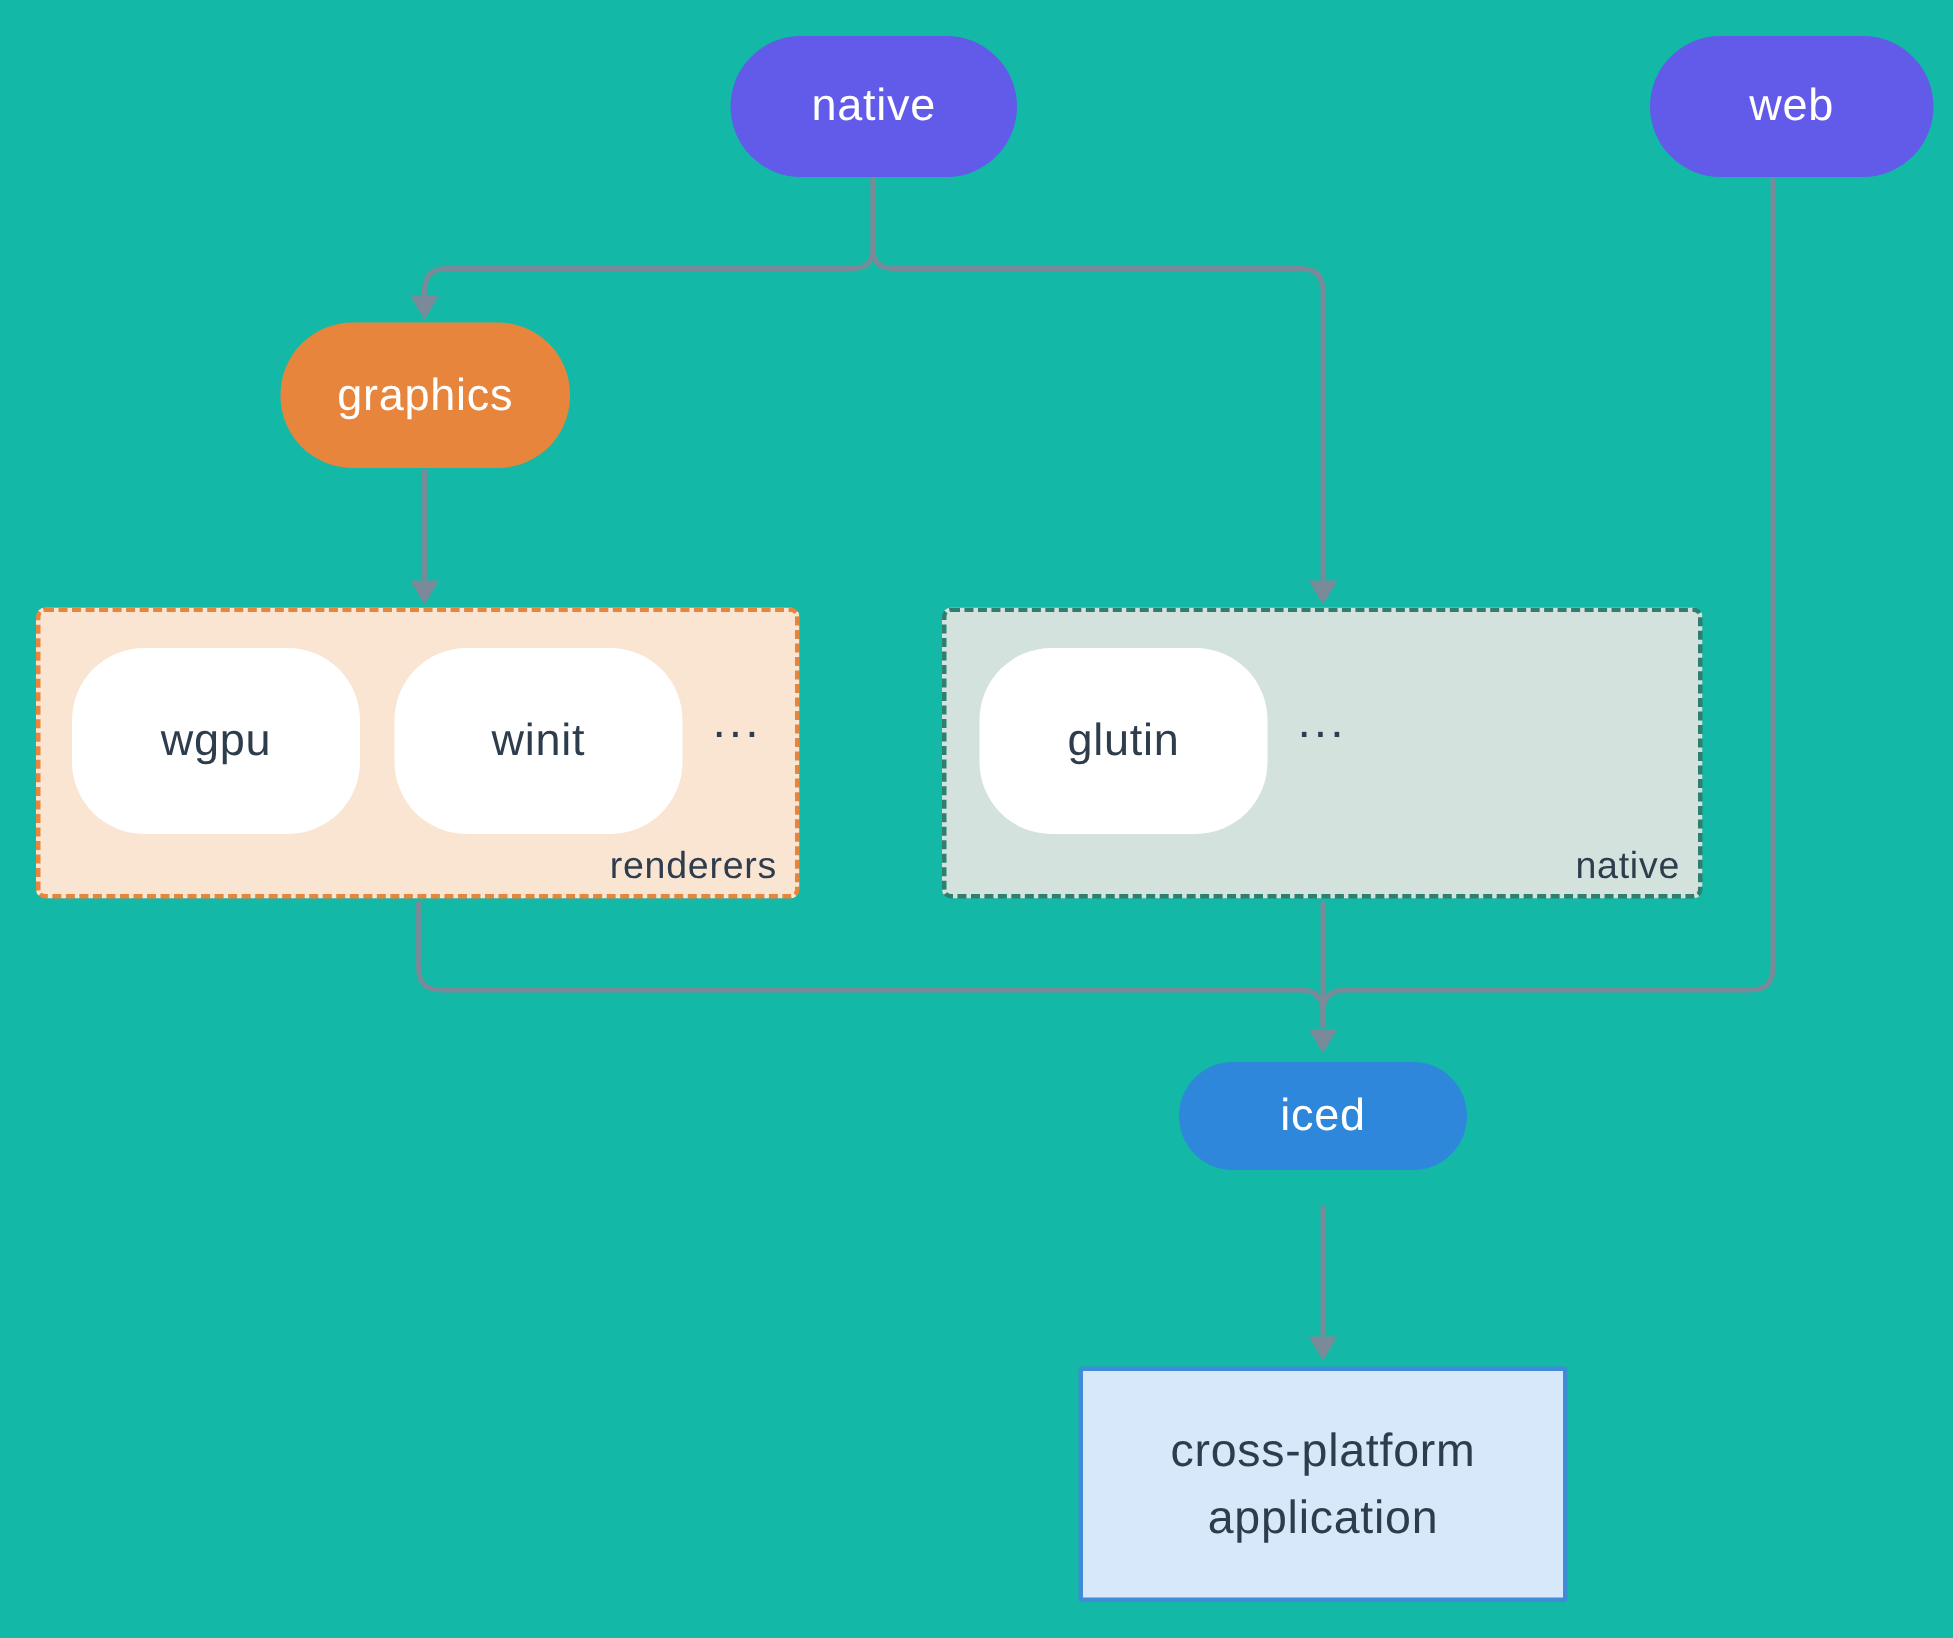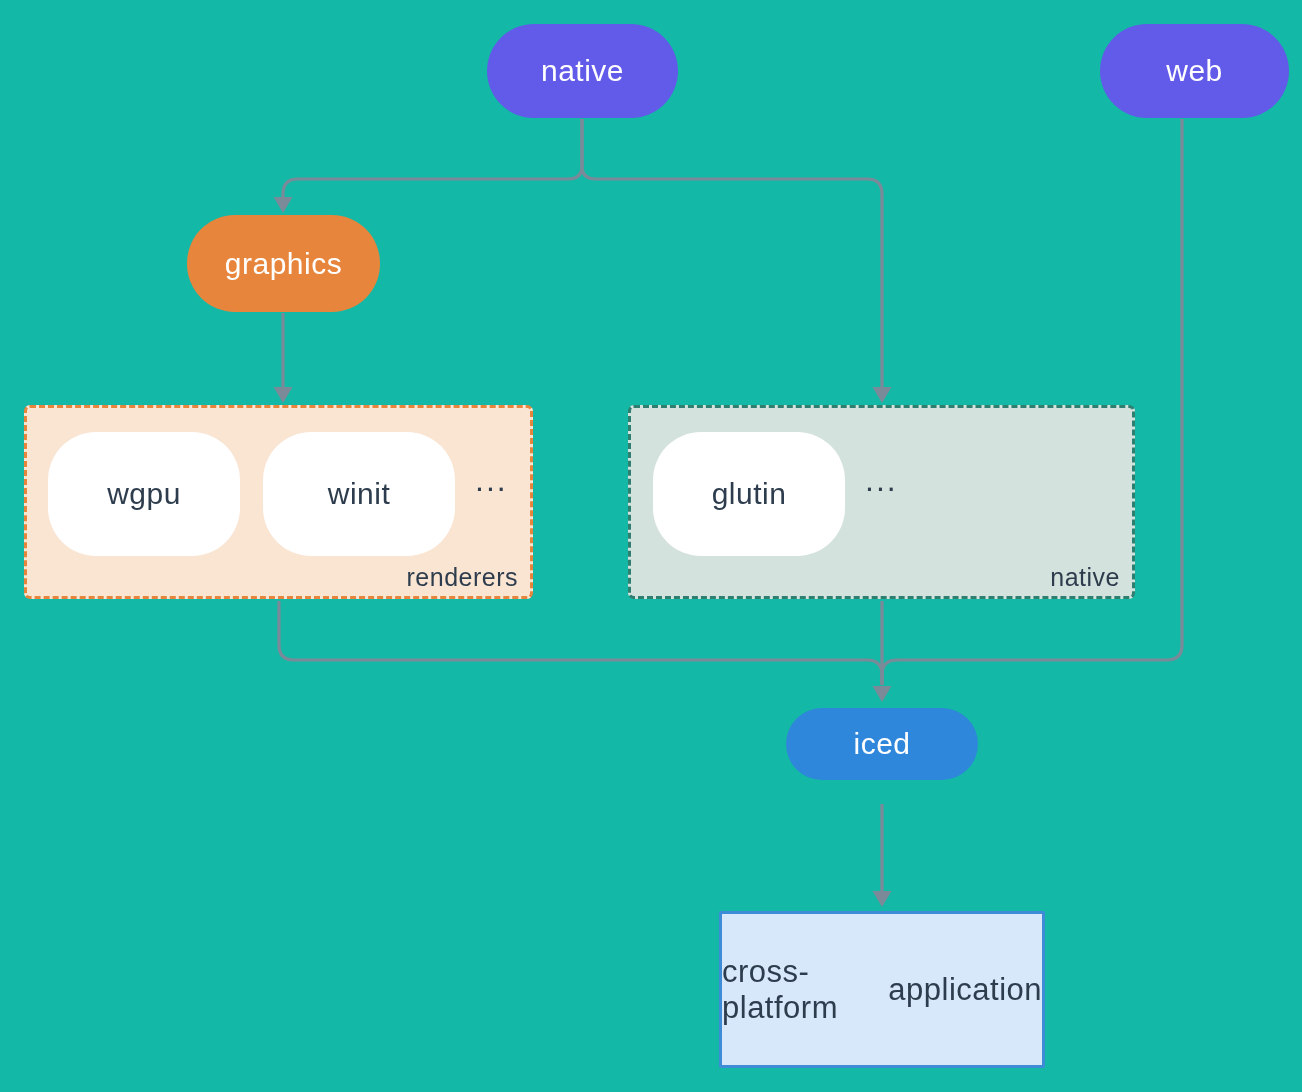--- a/index.html
+++ b/index.html
@@ -92,21 +92,21 @@
   .app-box {
     position: absolute;
     left: 719px;
     top: 911px;
     width: 326px;
     height: 157px;
     background: #D6E8F9;
     border: 3px solid #3E8CD8;
     border-radius: 2px;
     display: flex;
-    flex-direction: row;
+    flex-direction: column;
     align-items: center;
     justify-content: center;
     gap: 9px;
     color: #2E3D4D;
     font-size: 31px;
     letter-spacing: 0.5px;
   }
 </style>
 </head>
 <body>

